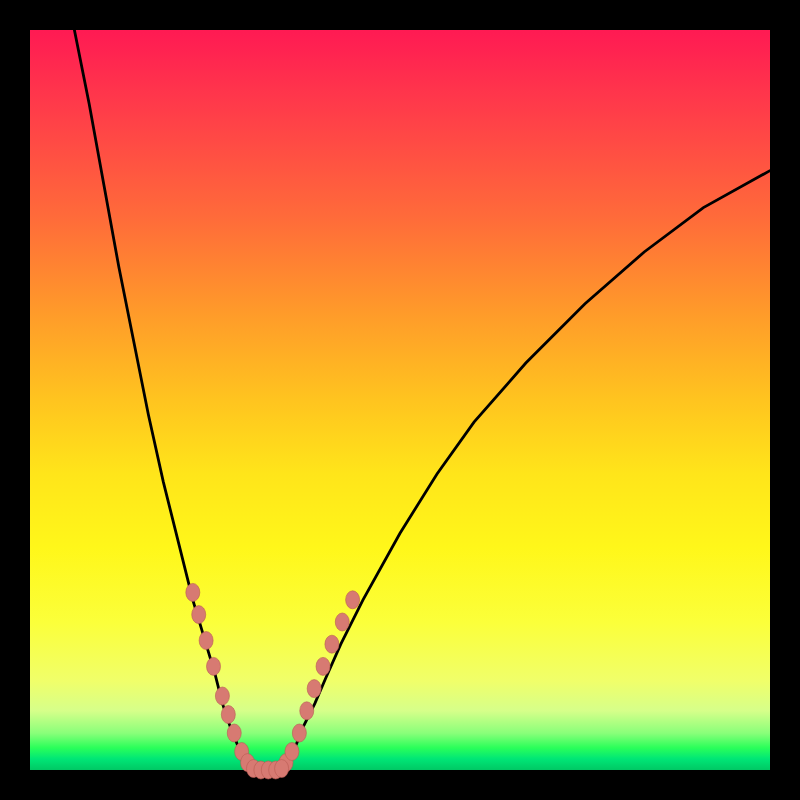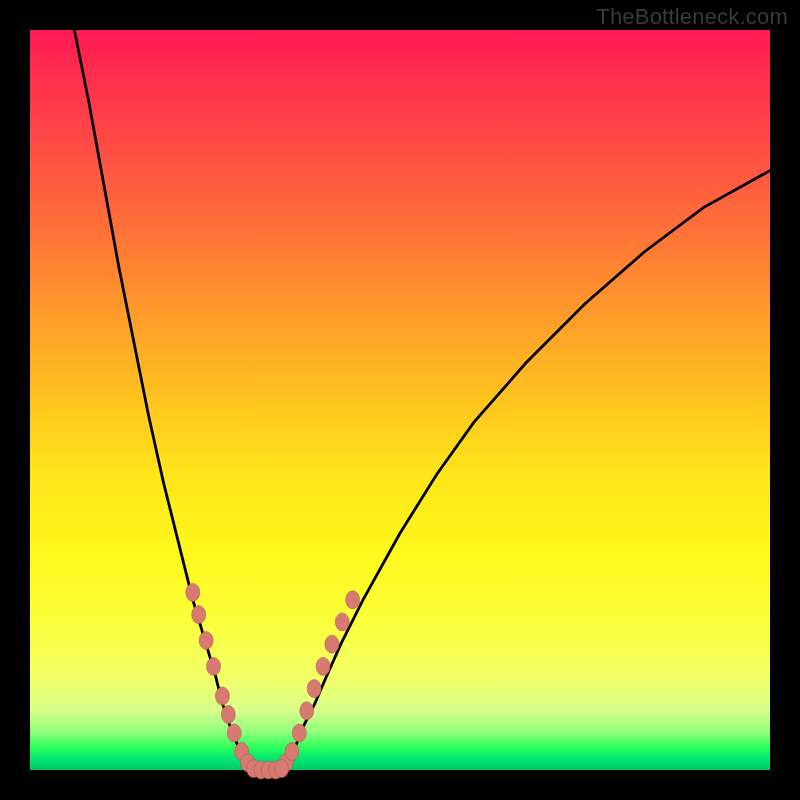--- a/index.html
+++ b/index.html
@@ -104,14 +104,13 @@
           <ellipse cx="312.28" cy="592.00" rx="7" ry="9" class="marker"></ellipse>
           <ellipse cx="322.64" cy="569.80" rx="7" ry="9" class="marker"></ellipse>
           <ellipse cx="223.48" cy="738.52" rx="7" ry="9" class="marker"></ellipse>
           <ellipse cx="230.88" cy="740.00" rx="7" ry="9" class="marker"></ellipse>
           <ellipse cx="238.28" cy="740.00" rx="7" ry="9" class="marker"></ellipse>
           <ellipse cx="245.68" cy="740.00" rx="7" ry="9" class="marker"></ellipse>
           <ellipse cx="251.60" cy="738.52" rx="7" ry="9" class="marker"></ellipse>
         </g>
     </svg>
   </div>
-  <div class="watermark">TheBottleneck.com</div>
 </div>
 
 </body></html>

